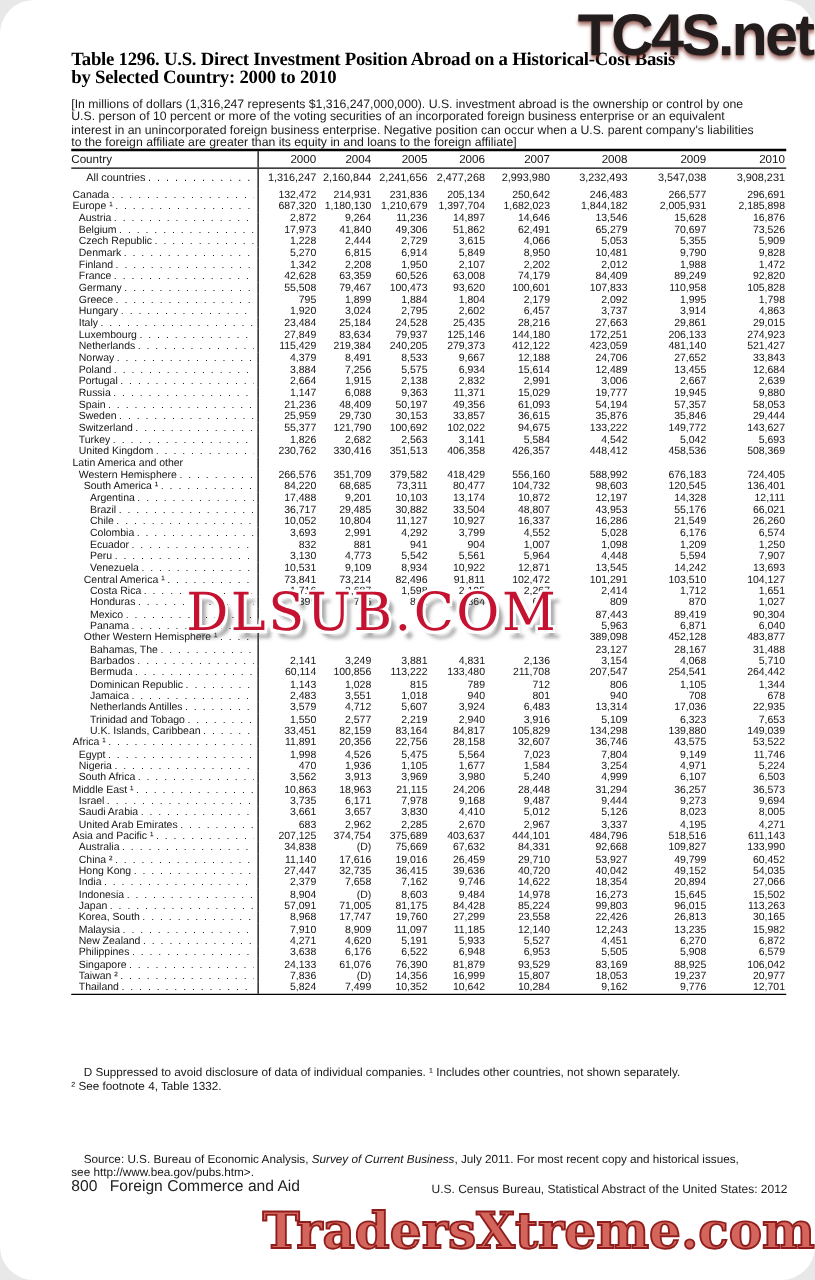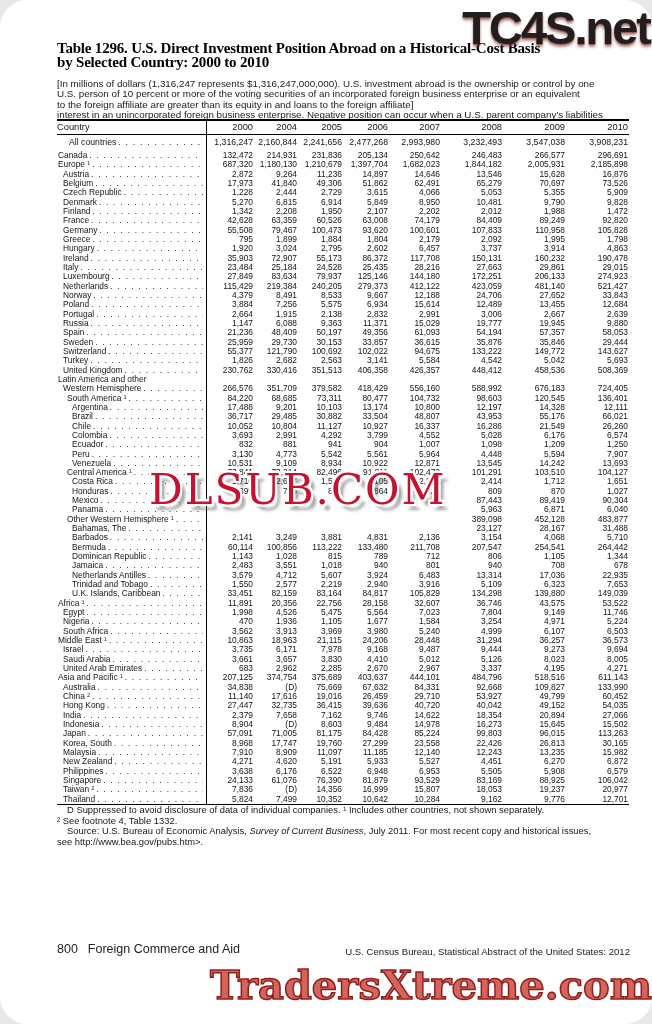--- a/index.html
+++ b/index.html
@@ -57,21 +57,21 @@
   .trow .cell{text-align:right;padding-right:1px;white-space:nowrap;overflow:hidden;}
   .lbl{white-space:nowrap;}
   .leader{flex:1;overflow:hidden;white-space:nowrap;margin-left:2px;}
   .leader::after{content:". . . . . . . . . . . . . . . . . . . . . . . . . . . . . . . . . . . . . . . . . . . . . . . . . .";letter-spacing:1.2px;}
   .total-row{height:16px;font-weight:normal;font-size:8.7px;line-height:15px;}
   .total-row .lbl{padding-left:12px;}
   .tbody-wrap{border-bottom:1.2px solid #000;}
   .ind0{padding-left:1px;} .ind1{padding-left:6px;} .ind2{padding-left:10px;} .ind3{padding-left:15px;}
   
   .foots{position:absolute;left:57px;top:805px;width:578px;font-size:9.4px;line-height:10.6px;color:#161616;}
-  .fn-indent{text-indent:10px;}
+  .fn-indent{text-indent:10px;margin-top:48px;}
   .ital{font-style:italic;text-align:center;}
   
   .footer-left{position:absolute;left:57px;top:942px;font-size:12.5px;color:#222;}
   .footer-left .pageno{margin-right:10px;}
   .footer-right{position:absolute;right:22px;top:946px;font-size:9.6px;color:#222;}
 </style>
 </head>
 <body>
 
 <div class="page">
@@ -79,22 +79,22 @@
   <div class="wm wm-top">TC4S.net</div>
 
   <h1 class="title">
     <span>Table 1296. U.S. Direct Investment Position Abroad on a Historical-Cost Basis</span><br>
     <span>by Selected Country: 2000 to 2010</span>
   </h1>
 
   <div class="intro">
       <div>[In millions of dollars (1,316,247 represents $1,316,247,000,000). U.S. investment abroad is the ownership or control by one</div>
       <div>U.S. person of 10 percent or more of the voting securities of an incorporated foreign business enterprise or an equivalent</div>
+      <div>interest in an unincorporated foreign business enterprise. Negative position can occur when a U.S. parent company's liabilities</div>
       <div>to the foreign affiliate are greater than its equity in and loans to the foreign affiliate]</div>
-      <div>interest in an unincorporated foreign business enterprise. Negative position can occur when a U.S. parent company's liabilities</div>
     </div>
 
   <div class="tbl">
     <div class="grid thead">
       <div class="c0 hc">Country</div>
     <div class="hc">2000</div>
         <div class="hc">2004</div>
         <div class="hc">2005</div>
         <div class="hc">2006</div>
         <div class="hc">2007</div>
@@ -266,34 +266,20 @@
           <div class="cell">3,024</div>
           <div class="cell">2,795</div>
           <div class="cell">2,602</div>
           <div class="cell">6,457</div>
           <div class="cell">3,737</div>
           <div class="cell">3,914</div>
           <div class="cell">4,863</div>
         </div>
         <div class="grid trow">
           <div class="c0">
-            <span class="lbl ind1">Ireland</span>
-            <span class="leader"></span>
-          </div>
-          <div class="cell">35,903</div>
-          <div class="cell">72,907</div>
-          <div class="cell">55,173</div>
-          <div class="cell">86,372</div>
-          <div class="cell">117,708</div>
-          <div class="cell">150,131</div>
-          <div class="cell">160,232</div>
-          <div class="cell">190,478</div>
-        </div>
-        <div class="grid trow">
-          <div class="c0">
             <span class="lbl ind1">Italy</span>
             <span class="leader"></span>
           </div>
           <div class="cell">23,484</div>
           <div class="cell">25,184</div>
           <div class="cell">24,528</div>
           <div class="cell">25,435</div>
           <div class="cell">28,216</div>
           <div class="cell">27,663</div>
           <div class="cell">29,861</div>
@@ -496,21 +482,21 @@
         </div>
         <div class="grid trow">
           <div class="c0">
             <span class="lbl ind3">Argentina</span>
             <span class="leader"></span>
           </div>
           <div class="cell">17,488</div>
           <div class="cell">9,201</div>
           <div class="cell">10,103</div>
           <div class="cell">13,174</div>
-          <div class="cell">10,800</div>
+          <div class="cell">10,872</div>
           <div class="cell">12,197</div>
           <div class="cell">14,328</div>
           <div class="cell">12,111</div>
         </div>
         <div class="grid trow">
           <div class="c0">
             <span class="lbl ind3">Brazil</span>
             <span class="leader"></span>
           </div>
           <div class="cell">36,717</div>

